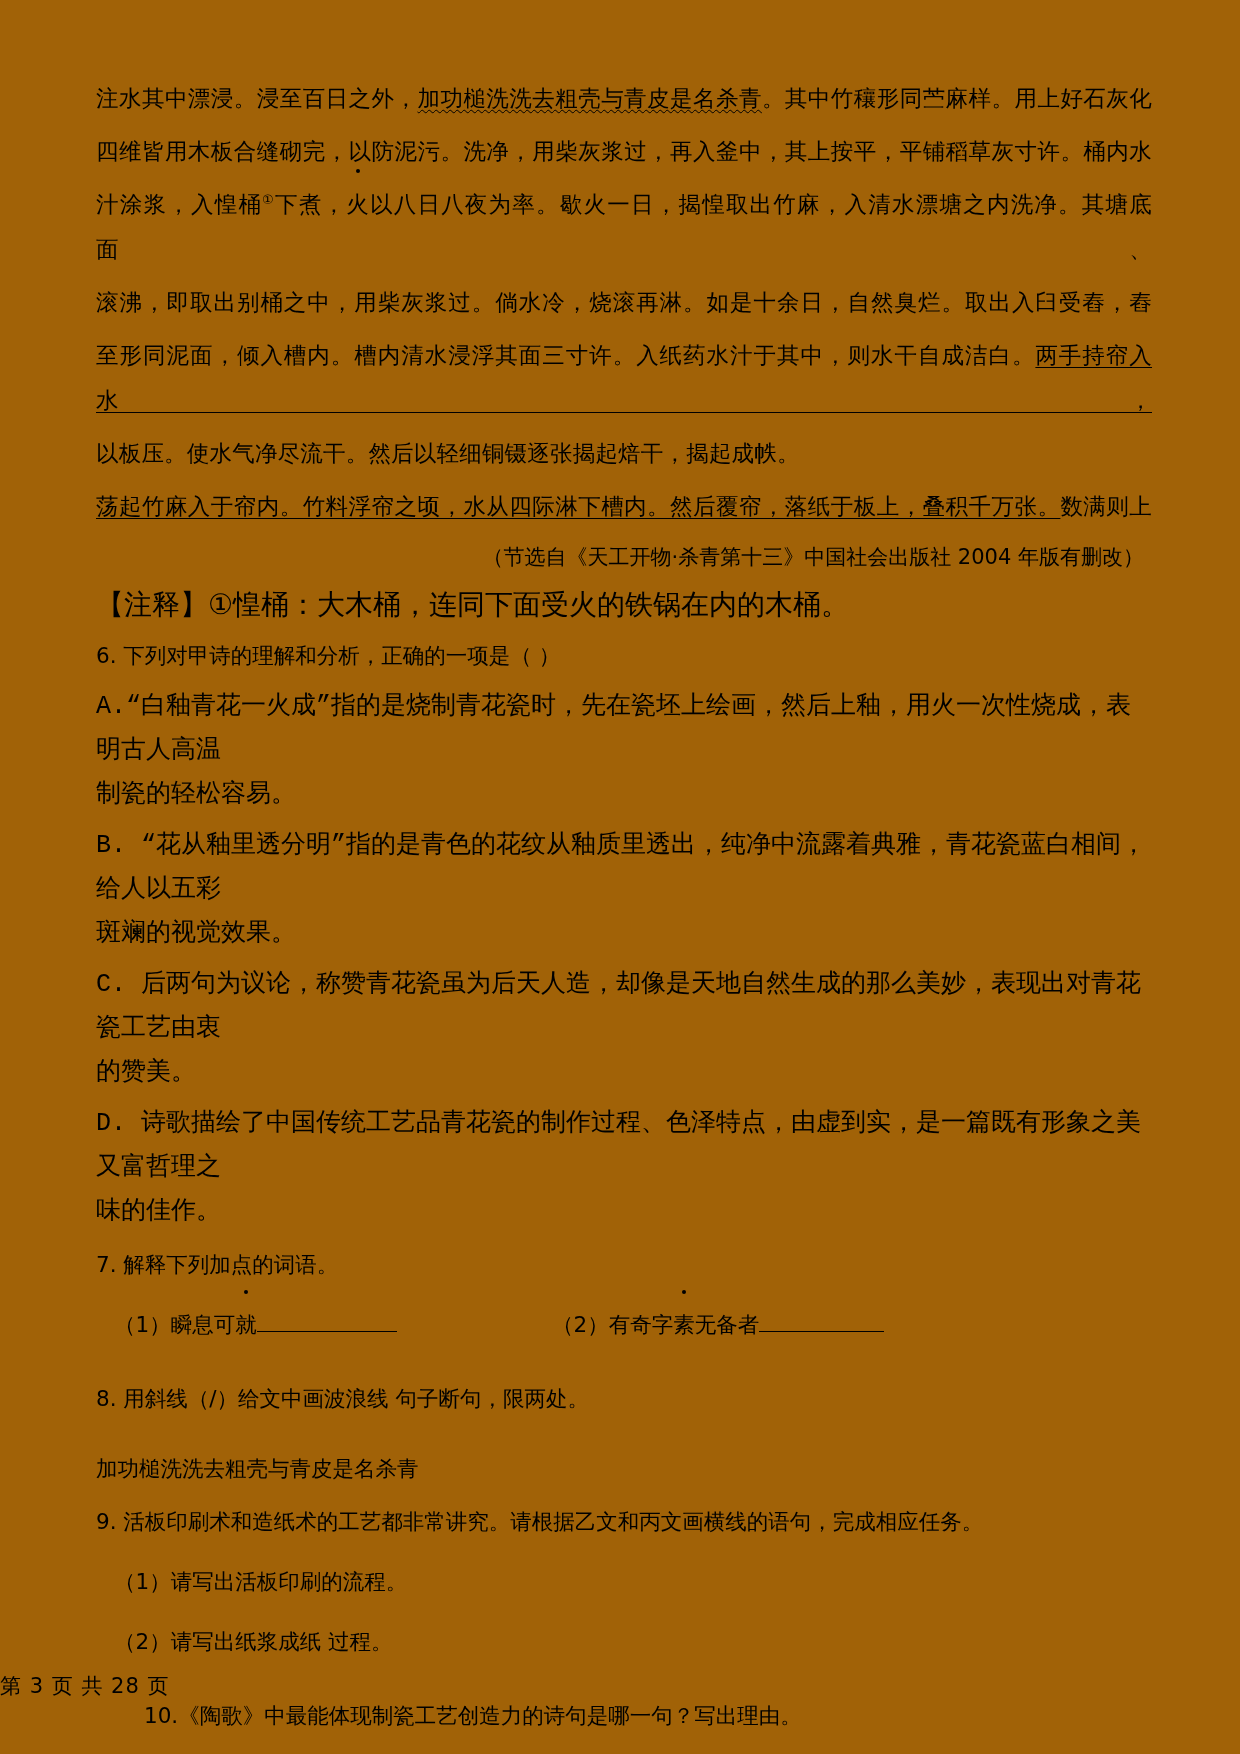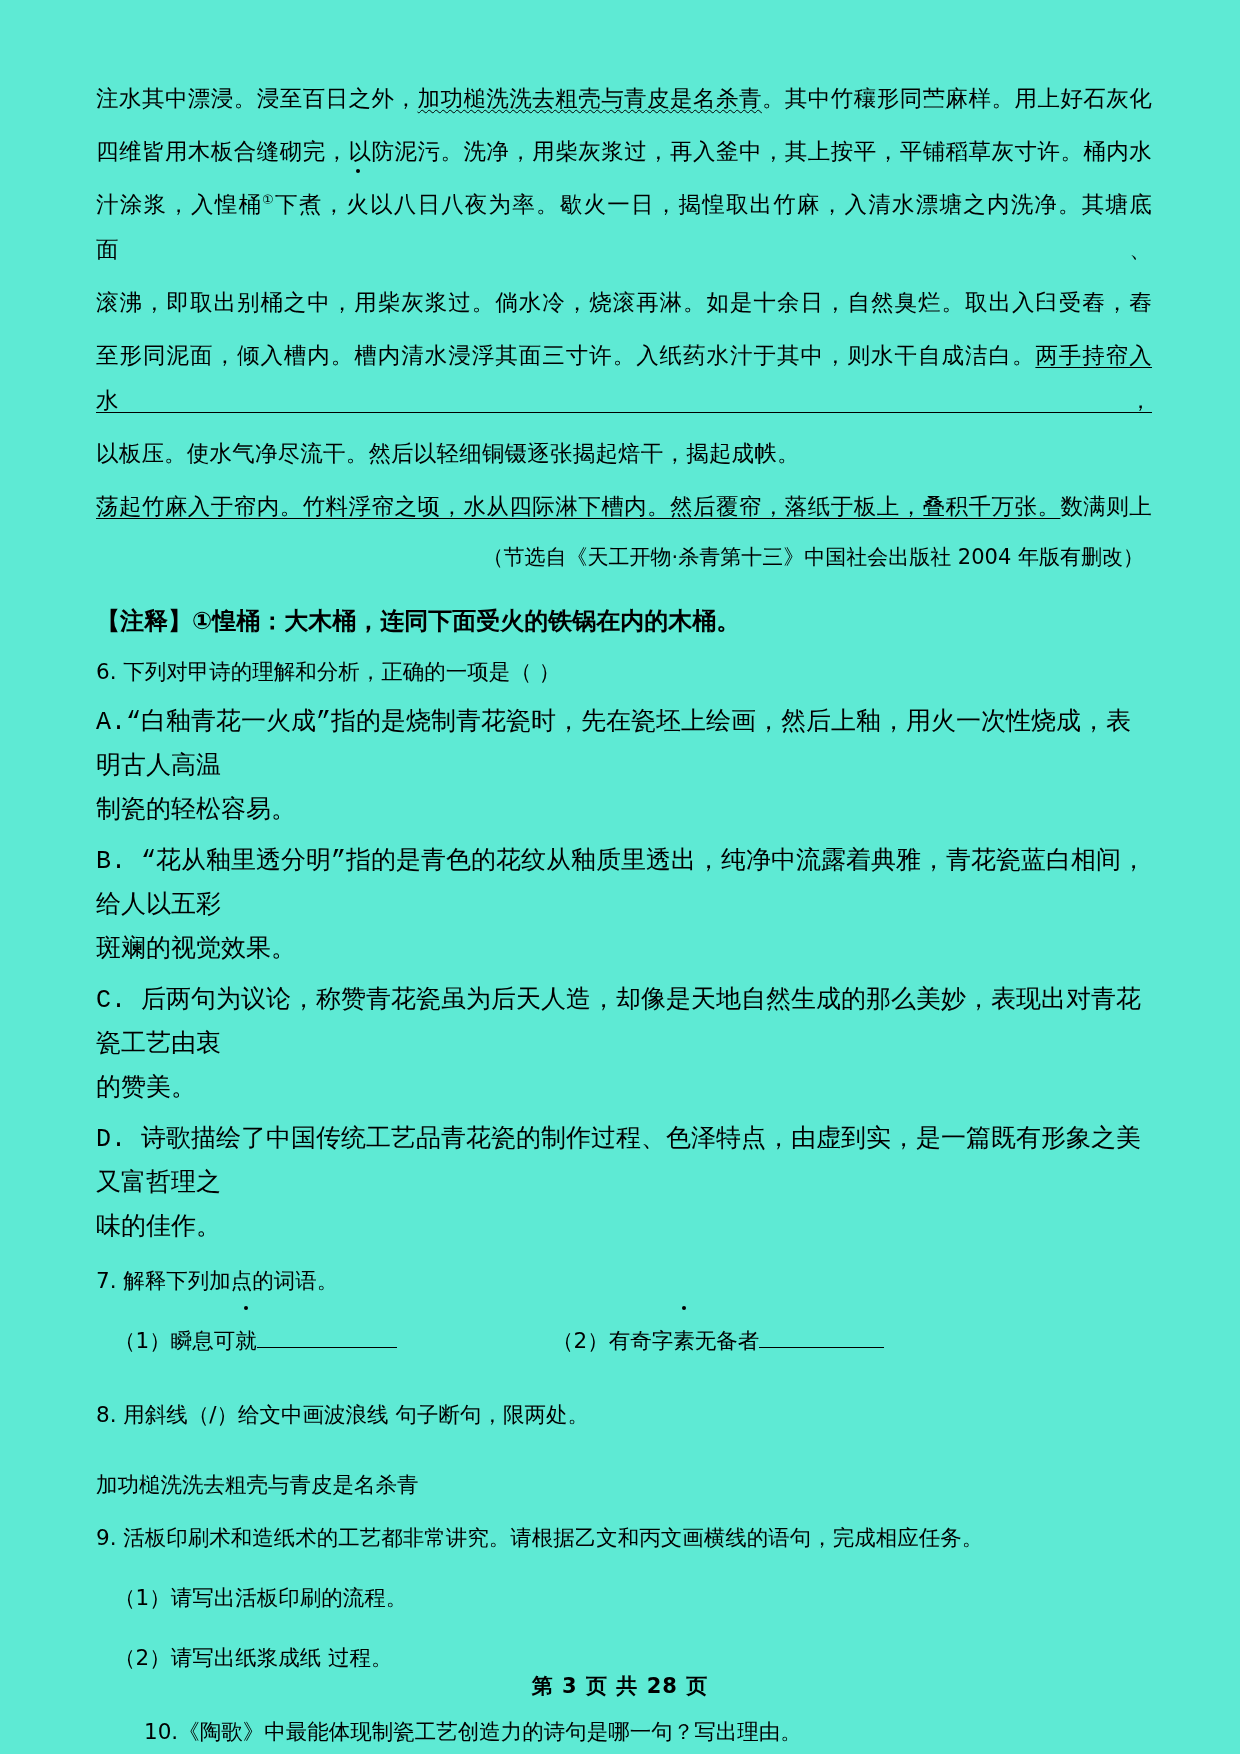--- a/index.html
+++ b/index.html
@@ -8,21 +8,21 @@
     background: #ffffff;
   }
   body {
     font-family: "DejaVu Sans", "Liberation Sans", sans-serif;
     color: #000000;
   }
   .page {
     position: relative;
     width: 1240px;
     height: 1754px;
-    background: #5eead4;
+    background: #a16207;
     box-sizing: border-box;
     overflow: hidden;
   }
   .content {
     position: absolute;
     left: 96px;
     top: 76px;
     width: 1056px;
   }
 
@@ -88,25 +88,24 @@
 
   .attrib {
     font-size: 21px;
     line-height: 40px;
     text-align: right;
     padding-right: 8px;
     margin-top: 8px;
     white-space: nowrap;
   }
   .note {
-    font-size: 24px;
+    font-size: 28px;
     line-height: 40px;
-    margin-top: 24px;
-    white-space: nowrap;
-    font-weight: bold;
+    margin-top: 8px;
+    white-space: nowrap;
   }
 
   .qline {
     font-size: 21.5px;
     line-height: 44px;
     margin-top: 9px;
     white-space: nowrap;
   }
   .opt {
     font-size: 25px;
@@ -159,23 +158,23 @@
     line-height: 44px;
     margin-top: 26px;
     white-space: nowrap;
   }
 
   .footer {
     position: absolute;
     left: 0;
     right: 0;
     bottom: 54px;
-    text-align: center;
+    text-align: left;
     font-size: 21px;
-    font-weight: bold;
+    font-weight: normal;
     letter-spacing: 1px;
   }
 </style>
 </head>
 <body>
 
 <div class="page">
   <div class="content">
 
     <div class="para-body">

